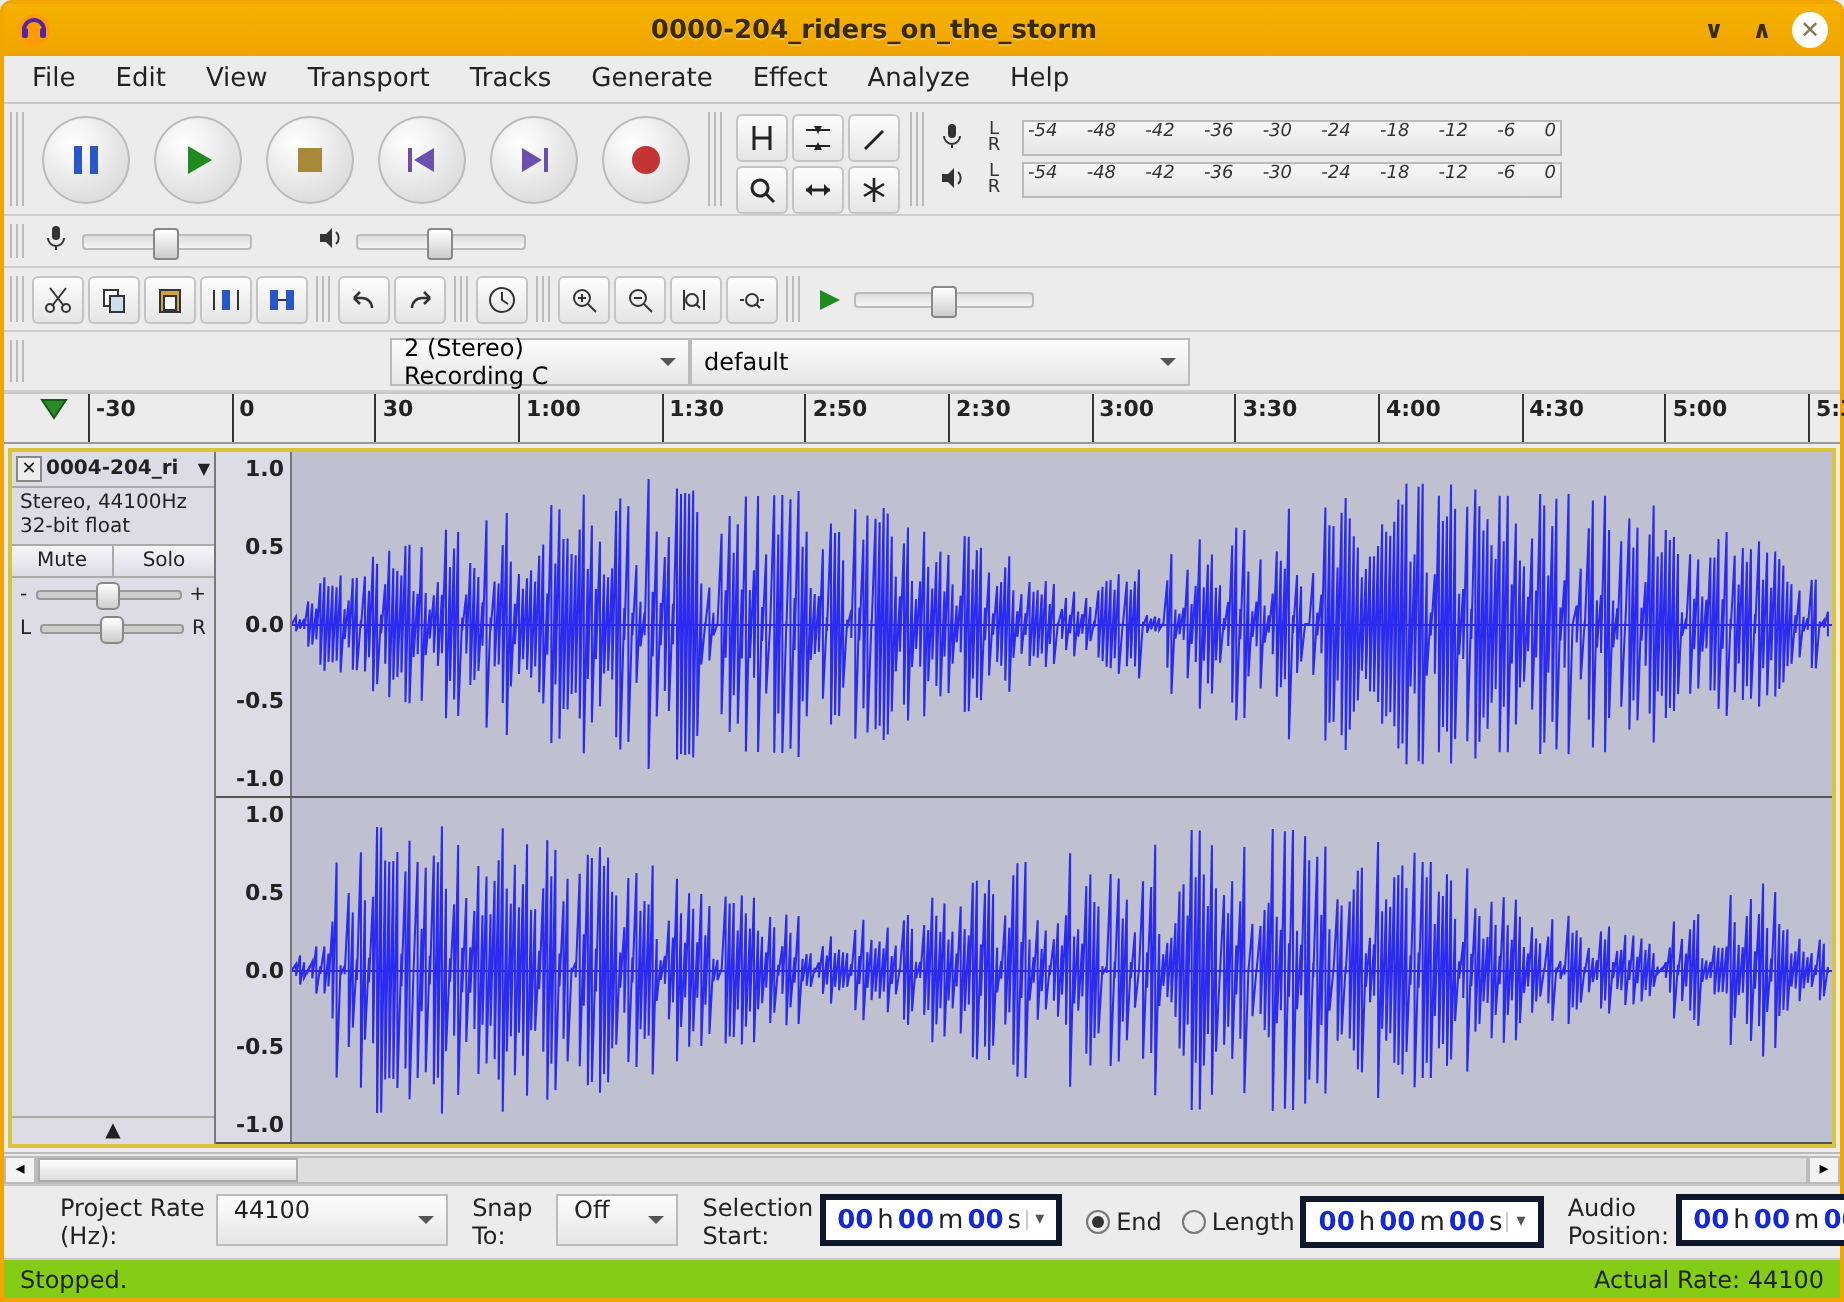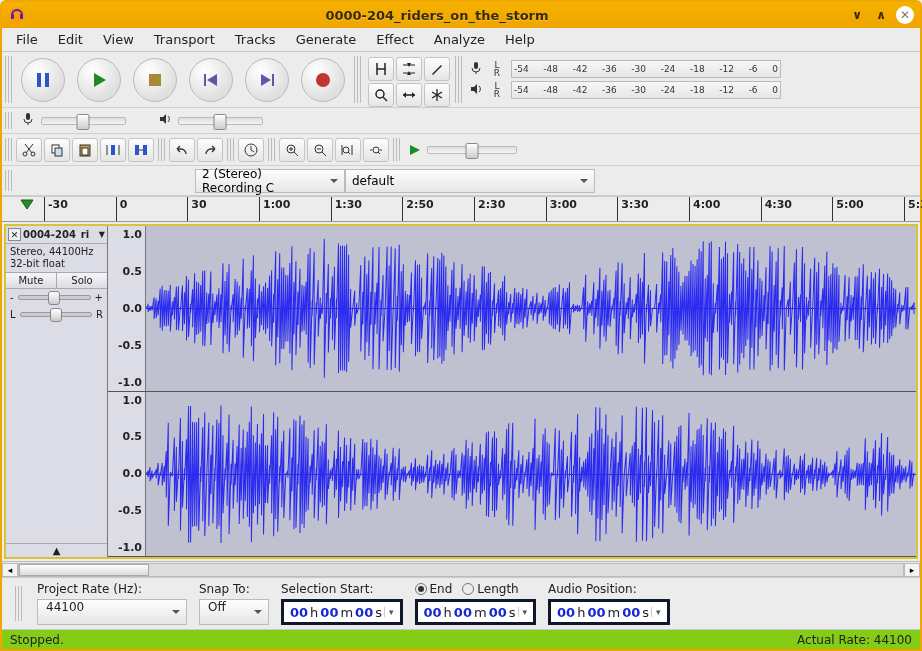--- a/index.html
+++ b/index.html
@@ -18,21 +18,21 @@
   .trow { display: flex; align-items: center; border-bottom: 1px solid #cfcfcf; }
   .grip { width: 7px; align-self: stretch; background: repeating-linear-gradient(90deg,#bbb,#bbb 1px,transparent 1px,transparent 3px); margin:4px 3px; }
   .bigbtn { width: 44px; height: 44px; border-radius: 50%; margin: 4px 6px; background: radial-gradient(circle at 35% 30%, #fff, #e6e6e6 55%, #d3d3d3); border: 1px solid #bbb; display:flex; align-items:center; justify-content:center; cursor:pointer; }
   .bigbtn svg { width: 20px; height: 20px; }
   .tbtn { width: 26px; height: 24px; border: 1px solid #c4c4c4; background: linear-gradient(#fdfdfd,#e5e5e5); margin: 2px 1px; display:flex; align-items:center; justify-content:center; font-size: 13px; cursor:pointer; border-radius:3px; }
   .tbtn svg { width:16px; height:16px; }
   .toolgrid { display:grid; grid-template-columns: repeat(3,26px); grid-template-rows: repeat(2,24px); gap:2px; padding:3px; }
   .meterblock { display:flex; flex-direction:column; gap:2px; padding:2px 4px; }
   .meterrow { display:flex; align-items:center; gap:4px; }
   .meterlabel { width:20px; font-size:9px; line-height:8px; text-align:center; color:#333; }
-  .meterscale { width: 270px; height: 18px; background: linear-gradient(#f7f7f7,#e6e6e6); border:1px solid #bbb; position:relative; font-size:9px; color:#333; display:flex; align-items:center; justify-content:space-between; padding:0 2px 1px 2px; }
+  .meterscale { width: 270px; height: 18px; background: linear-gradient(#f7f7f7,#e6e6e6); border:1px solid #bbb; position:relative; font-size:9px; color:#333; display:flex; align-items:flex-start; justify-content:space-between; padding:0 2px 1px 2px;font-style:italic; }
   .sliderrow { display:flex; align-items:center; gap:6px; padding:3px 6px; font-size:11px; color:#333; width:100%; }
   .miniSlider { width:85px; height:8px; background:linear-gradient(#ddd,#f4f4f4); border:1px solid #bbb; border-radius:2px; position:relative; }
   .miniSlider::after{content:"";position:absolute;width:11px;height:14px;background:linear-gradient(#fff,#ccc);border:1px solid #888;border-radius:2px;top:-4px;left:50%;transform:translateX(-50%);}
   .devsel { height:24px; border:1px solid #bbb; background:linear-gradient(#fdfdfd,#e6e6e6); font-size:12px; padding:0 20px 0 6px; position:relative; display:flex; align-items:center; min-width:80px; cursor:pointer; }
   .devsel::after{content:"";position:absolute;right:6px;top:9px;border:4px solid transparent;border-top-color:#555;}
 
   .ruler { height:26px; background:#ececec; border-top:1px solid #c9c9c9; border-bottom:1px solid #999; position:relative; font-size:11px; color:#222; display:flex; }
   .ruler .flag { position:absolute; left:18px; top:2px; }
   .ruler .ticks { position:absolute; left:42px; right:0; top:0; bottom:0; }
   .tick { position:absolute; top:0; height:100%; border-left:1px solid #333; }
@@ -59,21 +59,21 @@
   .wavecanvas{flex:1;background:#bfc0d0;position:relative;}
   .wavecanvas .mid{position:absolute;left:0;right:0;top:50%;height:1px;background:#3030e0;}
   .wavecanvas svg{position:absolute;inset:0;width:100%;height:100%;}
 
   .hscroll { height:16px; background:#e8e8e8; border-top:1px solid #bbb; display:flex; align-items:center; }
   .hscroll .btn{width:16px;height:14px;border:1px solid #bbb;background:#f3f3f3;display:flex;align-items:center;justify-content:center;font-size:9px;cursor:pointer;}
   .hscroll .track{flex:1;height:14px;background:#ddd;border:1px solid #bbb;position:relative;}
   .hscroll .thumb{position:absolute;left:0;width:130px;top:0;bottom:0;background:linear-gradient(#fff,#dcdcdc);border:1px solid #aaa;}
 
   .selectionbar { display:flex; align-items:center; gap:12px; padding:4px 10px; border-top:1px solid #c9c9c9; font-size:12px; color:#222; background:#ececec; }
-  .selgroup{display:flex;flex-direction:column;gap:3px;}
+  .selgroup{display:flex;flex-direction:row;gap:3px;}
   .selgroup label{font-size:12px;}
   .selin{height:26px;border:3px solid #0f172a;background:#fff;padding:2px 6px;font-size:12px;display:flex;align-items:center;gap:2px;}
   .selin .dd{border-left:1px solid #ccc;padding-left:4px;color:#555;font-size:9px;cursor:pointer;}
   .selcombo{height:26px;border:1px solid #bbb;background:linear-gradient(#fdfdfd,#e6e6e6);padding:0 22px 0 8px;position:relative;display:flex;align-items:flex-start;cursor:pointer;}
   .selcombo::after{content:"";position:absolute;right:6px;top:10px;border:4px solid transparent;border-top-color:#555;}
   .radio{display:flex;align-items:center;gap:3px;font-size:12px;cursor:pointer;}
   .radio .r{width:12px;height:12px;border:1px solid #777;border-radius:50%;display:flex;align-items:center;justify-content:center;}
   .radio .r.on::after{content:"";width:6px;height:6px;background:#333;border-radius:50%;}
   .timecode{font-family:monospace;font-size:13px;}
   .timecode .n{color:#1428d4;font-weight:bold;}

